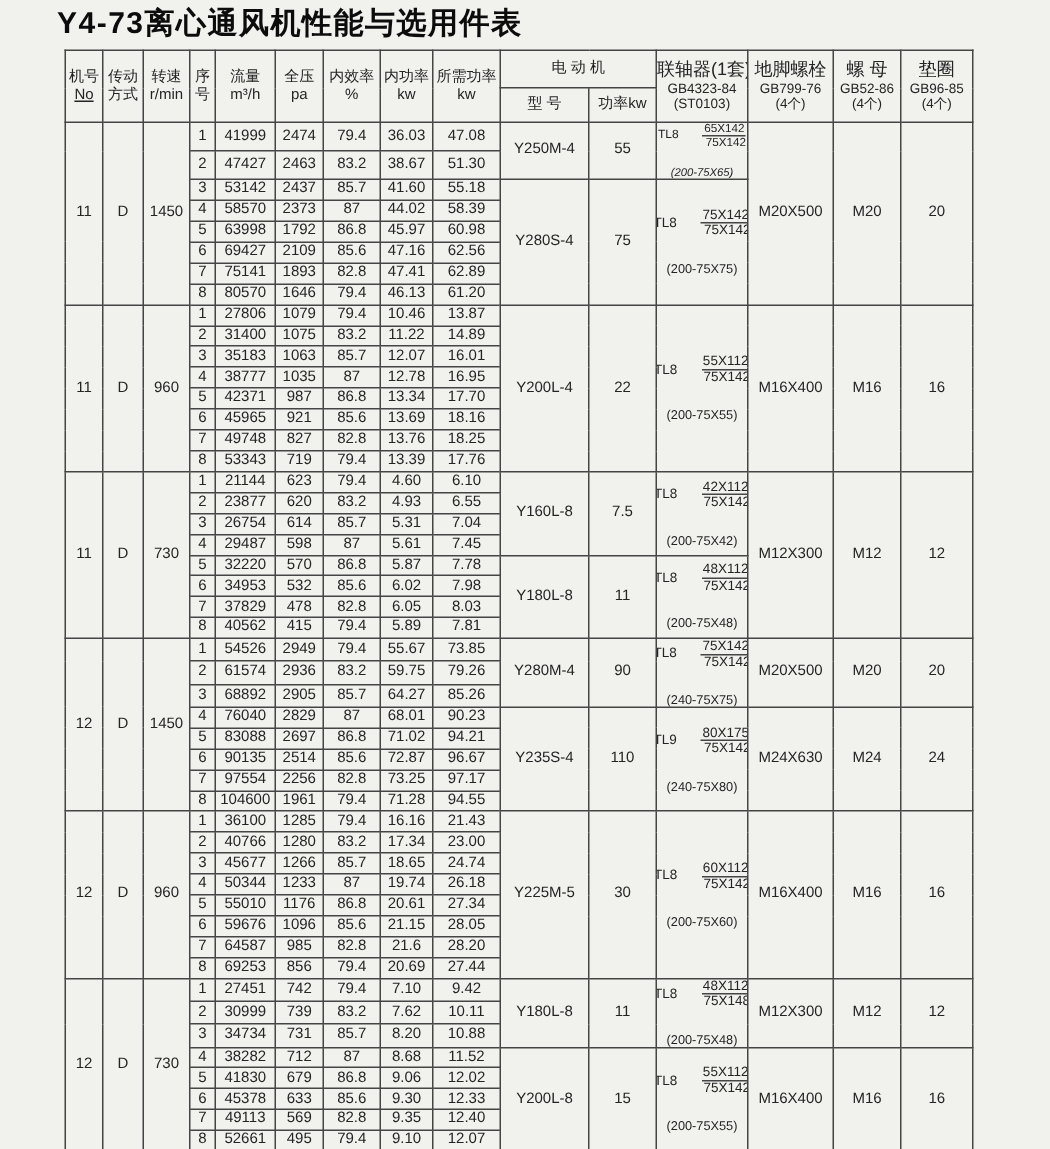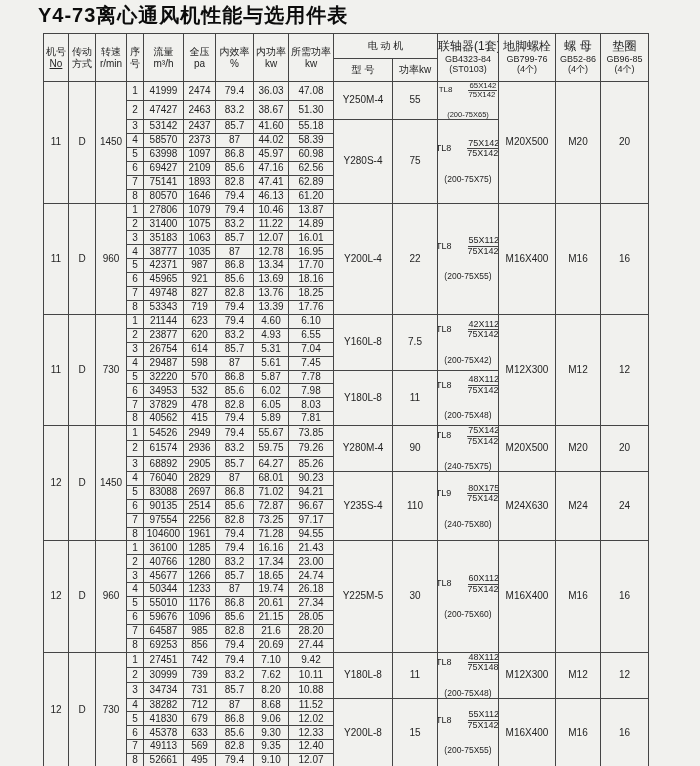--- a/index.html
+++ b/index.html
@@ -30,27 +30,27 @@
   .spec thead tr.h2{height:23px;}
   .hdr-u{text-decoration:underline;}
   .gb div{font-size:9px;line-height:1.15;}
   .gb div:first-child{font-size:12px;}
   .spec tbody td{font-size:10px;line-height:1.05;}
   .spec tbody tr.data-row{height:13.92px;}
   
   .cpl{display:block;line-height:1.05;}
   .cpl-top{display:flex;align-items:center;justify-content:center;gap:16px;}
   .cpl-prefix{font-size:9px;}
-  .frac{display:inline-block;text-align:left;}
+  .frac{display:inline-block;text-align:right;}
   .frac .fn{display:block;font-size:9px;border-bottom:1px solid #454545;padding:0 1px;}
   .frac .fd{display:block;font-size:9px;}
   .cpl-note{font-size:8.5px;margin-top:16px;}
   .cpl.compact .cpl-prefix{font-size:8px;}
   .cpl.compact .frac .fn,.cpl.compact .frac .fd{font-size:7.8px;}
-  .cpl.compact .cpl-note{font-size:7.5px;margin-top:12px;}
+  .cpl.compact .cpl-note{font-size:7.5px;margin-top:12px;font-style:italic;}
 </style>
 </head>
 <body>
 
 <div class="page">
   <h1 class="title">Y4-73离心通风机性能与选用件表</h1>
 
   <table class="spec">
     <colgroup>
       <col style="width:25px">
@@ -197,21 +197,21 @@
           <td>4</td>
           <td>58570</td>
           <td>2373</td>
           <td>87</td>
           <td>44.02</td>
           <td>58.39</td>
         </tr>
         <tr class="data-row">
           <td>5</td>
           <td>63998</td>
-          <td>1097</td>
+          <td>1792</td>
           <td>86.8</td>
           <td>45.97</td>
           <td>60.98</td>
         </tr>
         <tr class="data-row">
           <td>6</td>
           <td>69427</td>
           <td>2109</td>
           <td>85.6</td>
           <td>47.16</td>

